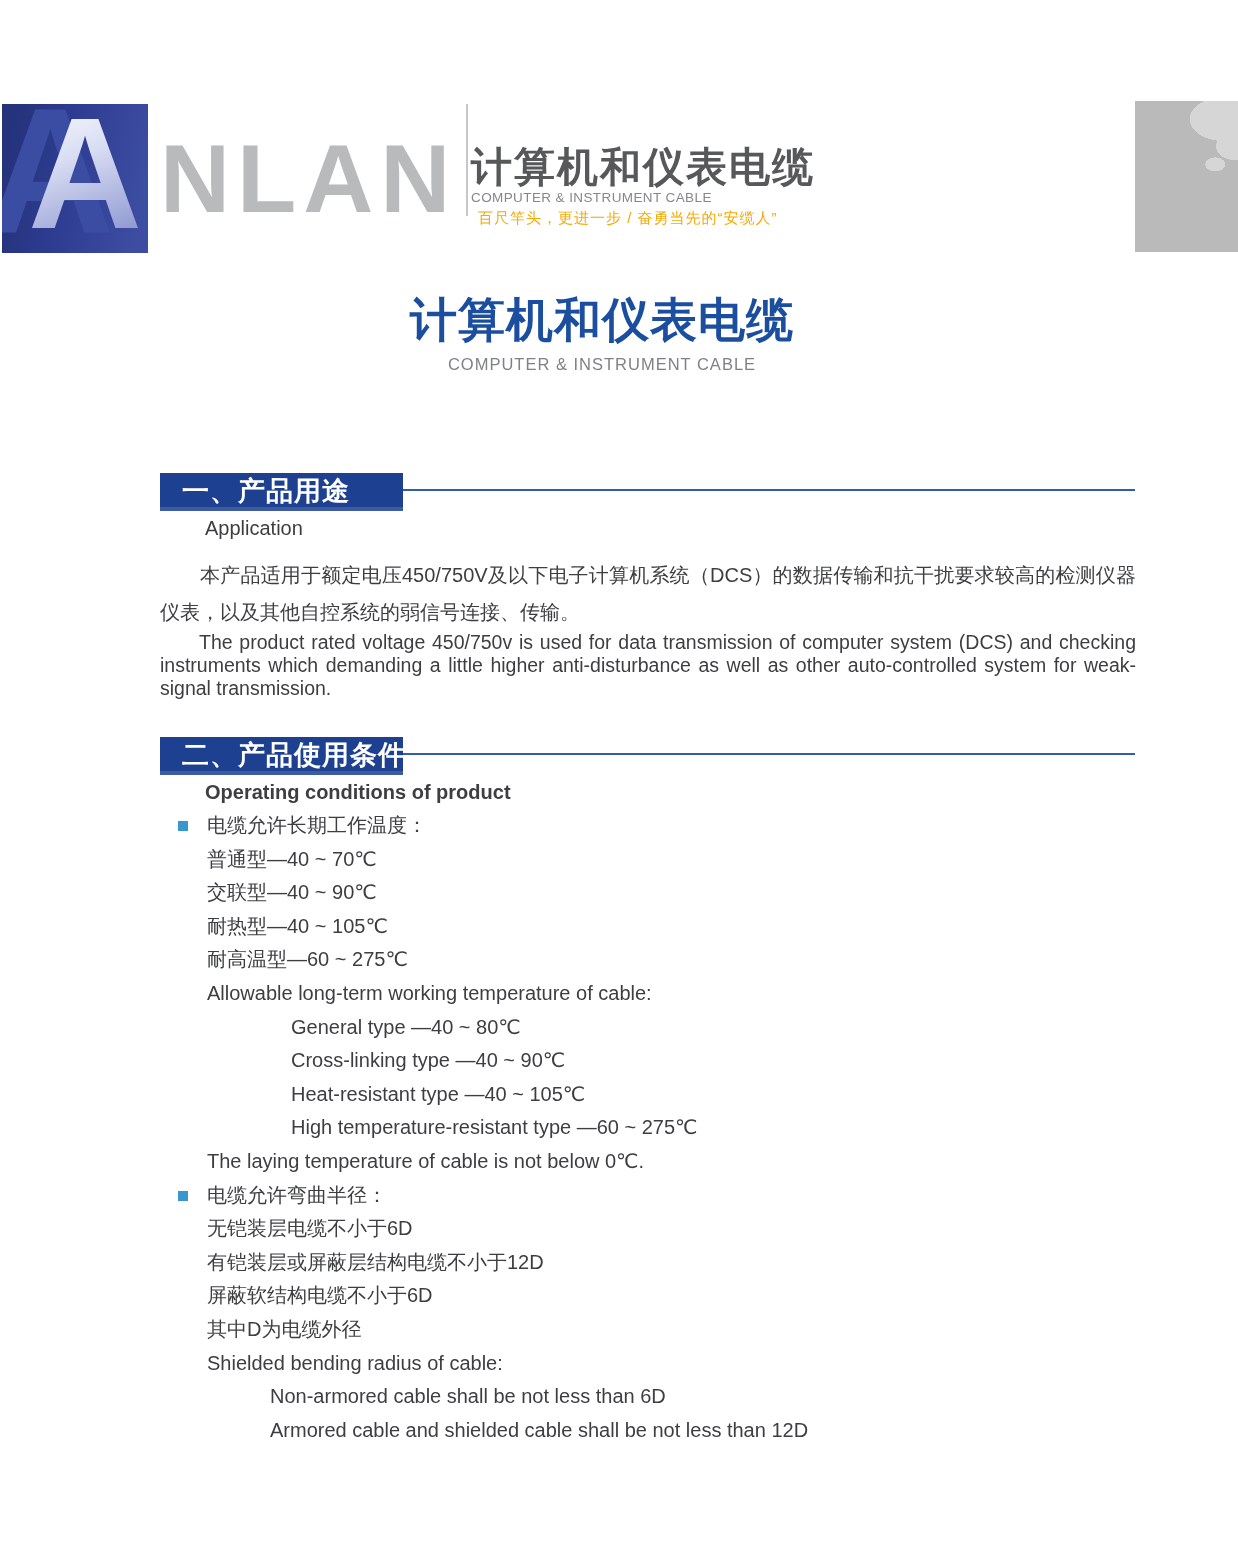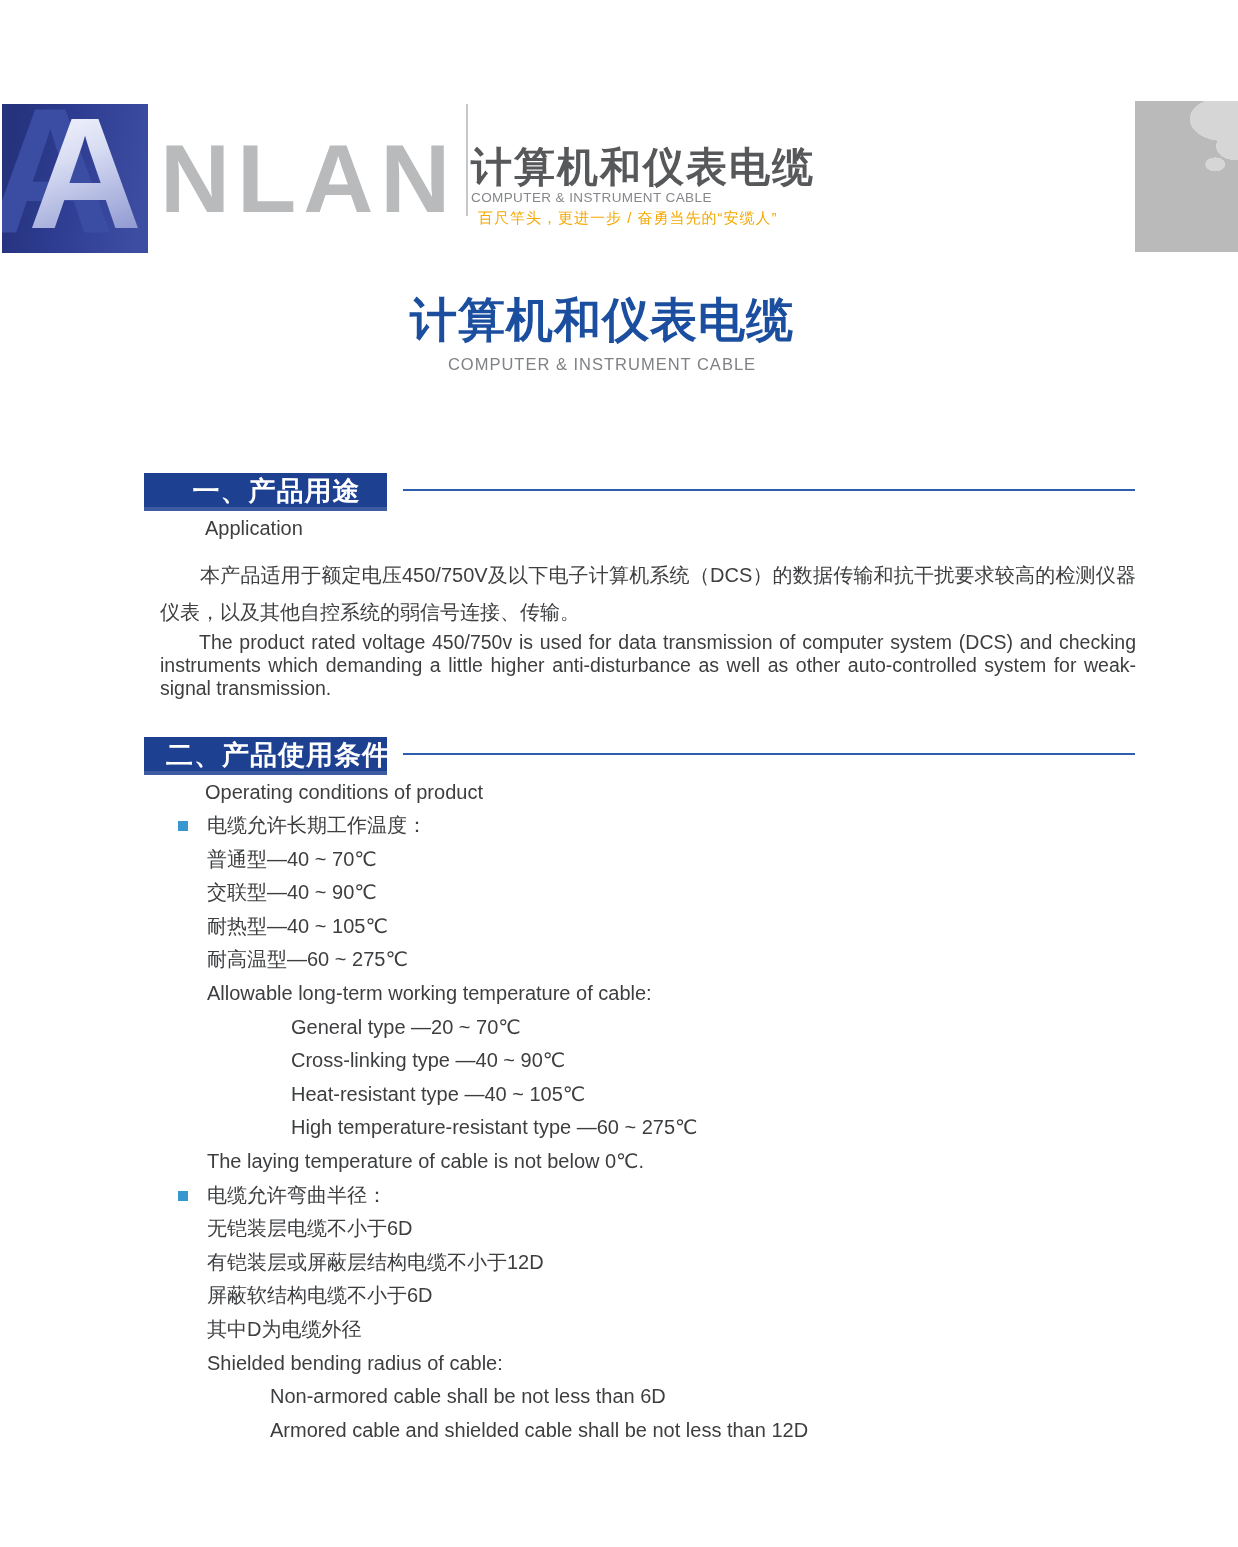--- a/index.html
+++ b/index.html
@@ -51,34 +51,33 @@
       var(--block-gray);
   }
   
   .doc-title{position:absolute;left:0;top:294px;width:1204px;text-align:center;}
   .doc-title h2{
     margin:0;font-size:47px;font-weight:bold;color:var(--title-blue);letter-spacing:1px;line-height:1.1;
   }
   .doc-sub{margin-top:9px;font-size:16.5px;color:#7f8184;letter-spacing:1px;}
   
   .section-box{
-    position:absolute;left:144px;width:243px;height:38px;box-sizing:border-box;
+    position:absolute;left:160px;width:243px;height:38px;box-sizing:border-box;
     background:var(--navy);color:#ffffff;font-size:27px;font-weight:bold;
     line-height:37px;padding-left:22px;letter-spacing:1px;white-space:nowrap;
     box-shadow:inset 0 -4px 0 rgba(255,255,255,.14);
-    text-align:center;
   }
   .box-1{top:473px;}
   .box-2{top:737px;}
   .section-rule{position:absolute;left:403px;width:732px;height:2px;background:var(--rule-blue);}
   .rule-1{top:489px;}
   .rule-2{top:753px;}
   .section-sub{position:absolute;left:205px;font-size:20px;color:var(--text);}
   .sub-1{top:517px;}
-  .sub-2{top:781px;}
+  .sub-2{top:781px;font-weight:bold;}
   .para{
     position:absolute;left:160px;width:976px;color:var(--text);
     text-align:justify;text-indent:2em;margin:0;
   }
   .para-zh{top:557px;font-size:20px;line-height:37px;}
   .para-en{top:631px;font-size:19.5px;line-height:23px;}
   
   .cond-list{position:absolute;left:160px;top:809px;width:1000px;font-size:20px;color:var(--text);}
   .cond-item{position:relative;height:33.6px;line-height:33.6px;white-space:nowrap;}
   .indent-0{padding-left:47px;}
@@ -121,21 +120,21 @@
   <div class="section-box box-2">二、产品使用条件</div>
   <div class="section-rule rule-2"></div>
   <div class="section-sub sub-2">Operating conditions of product</div>
   <div class="cond-list" id="cond-list">
       <div class="cond-item indent-0"><span class="cond-bullet"></span><span>电缆允许长期工作温度：</span></div>
       <div class="cond-item indent-0"><span>普通型—40 ~ 70℃</span></div>
       <div class="cond-item indent-0"><span>交联型—40 ~ 90℃</span></div>
       <div class="cond-item indent-0"><span>耐热型—40 ~ 105℃</span></div>
       <div class="cond-item indent-0"><span>耐高温型—60 ~ 275℃</span></div>
       <div class="cond-item indent-0"><span>Allowable long-term working temperature of cable:</span></div>
-      <div class="cond-item indent-1"><span>General type —20 ~ 70℃</span></div>
+      <div class="cond-item indent-1"><span>General type —40 ~ 80℃</span></div>
       <div class="cond-item indent-1"><span>Cross-linking type —40 ~ 90℃</span></div>
       <div class="cond-item indent-1"><span>Heat-resistant type —40 ~ 105℃</span></div>
       <div class="cond-item indent-1"><span>High temperature-resistant type —60 ~ 275℃</span></div>
       <div class="cond-item indent-0"><span>The laying temperature of cable is not below 0℃.</span></div>
       <div class="cond-item indent-0"><span class="cond-bullet"></span><span>电缆允许弯曲半径：</span></div>
       <div class="cond-item indent-0"><span>无铠装层电缆不小于6D</span></div>
       <div class="cond-item indent-0"><span>有铠装层或屏蔽层结构电缆不小于12D</span></div>
       <div class="cond-item indent-0"><span>屏蔽软结构电缆不小于6D</span></div>
       <div class="cond-item indent-0"><span>其中D为电缆外径</span></div>
       <div class="cond-item indent-0"><span>Shielded bending radius of cable:</span></div>

